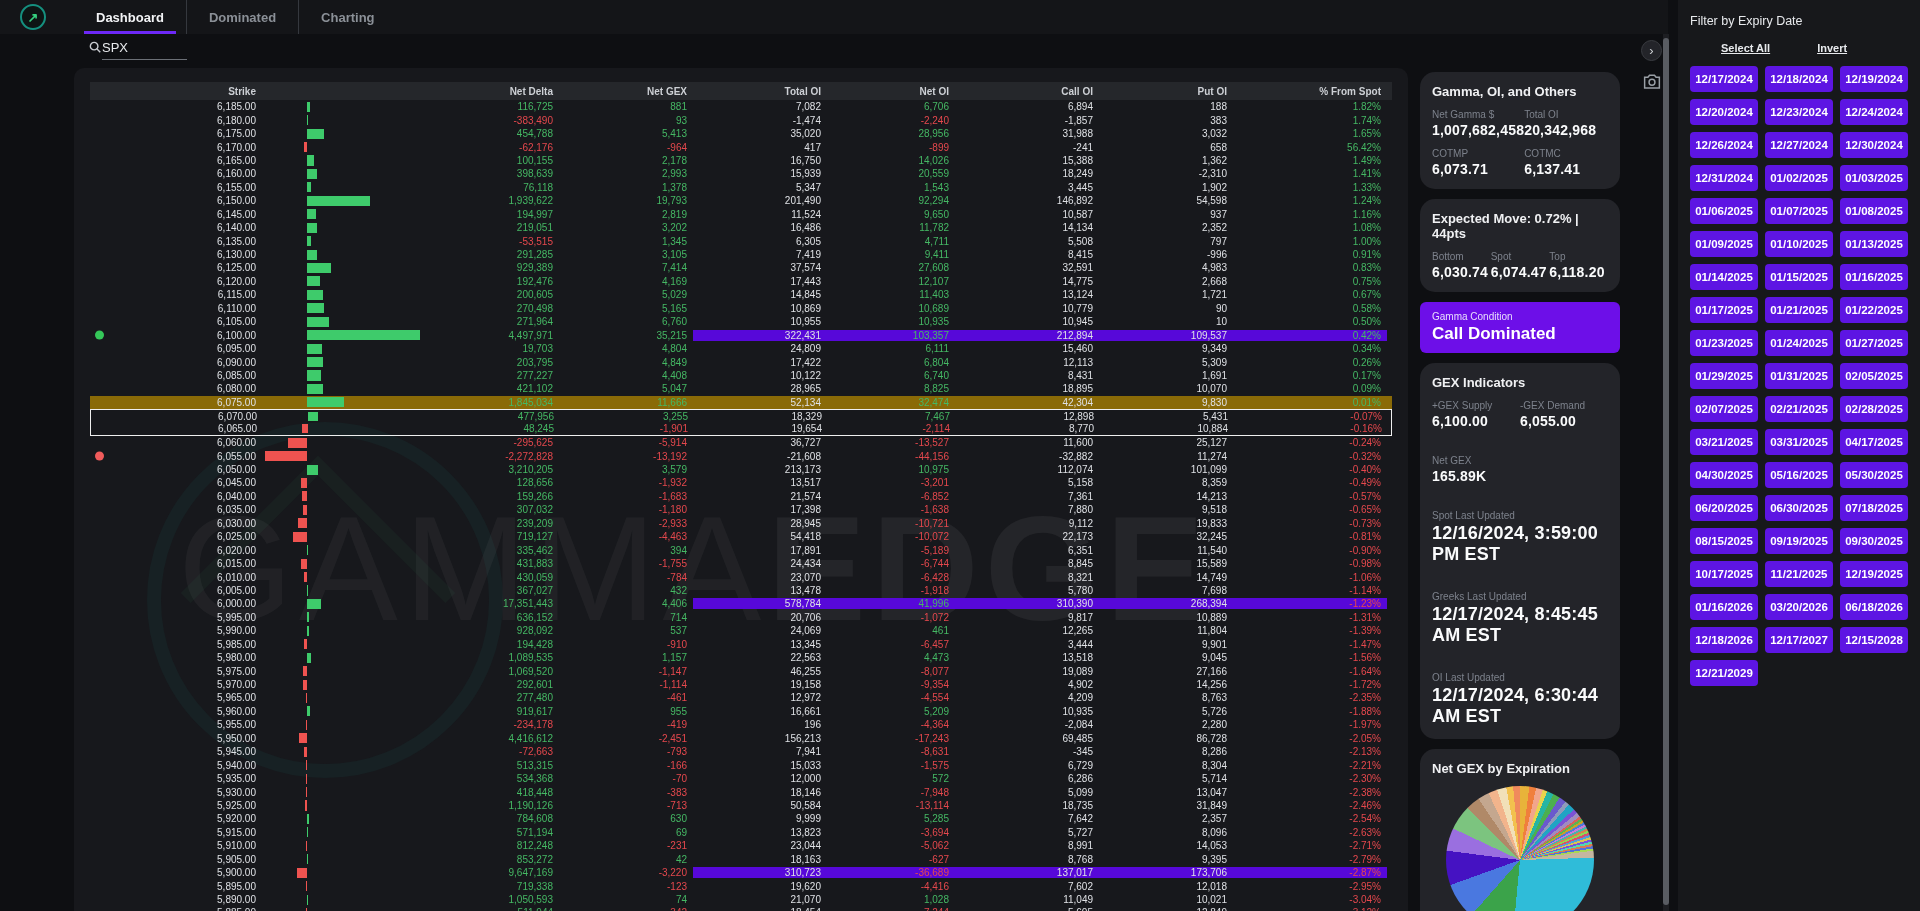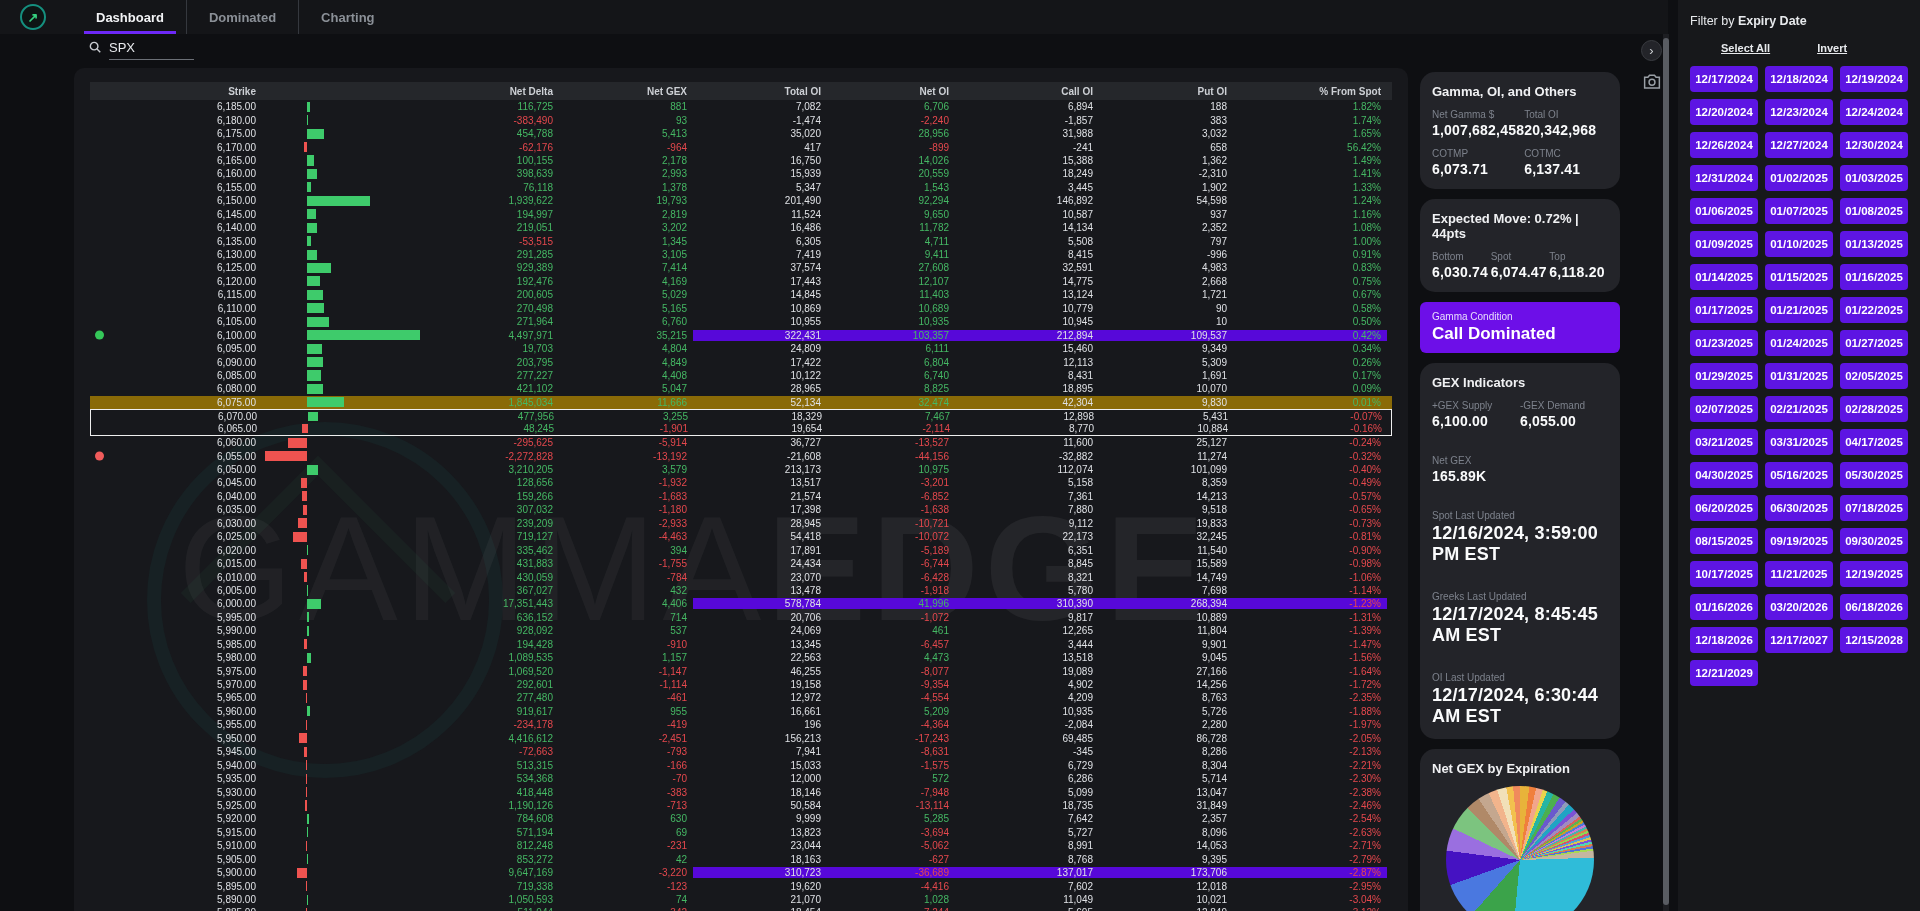--- a/index.html
+++ b/index.html
@@ -7,21 +7,21 @@
   
   .topbar{position:absolute;left:0;top:0;width:1668px;height:34px;background:#141518;display:flex;align-items:center;z-index:5;}
   .logo{width:26px;height:26px;border-radius:50%;margin-left:20px;border:2px solid #15907f;display:flex;align-items:center;justify-content:center;background:#0d1514;}
   .logo span{color:#35d07f;font-size:13px;font-weight:bold;line-height:1;}
   .tabs{display:flex;height:100%;margin-left:28px;align-items:center;}
   .tab{padding:0 22px;font-size:13px;font-weight:bold;color:#8b9097;height:100%;display:flex;align-items:center;position:relative;cursor:pointer;}
   .tab+.tab{border-left:1px solid #35383e;}
   .tab.active{color:#f2f3f5;}
   .tab.active:after{content:"";position:absolute;left:10px;right:10px;bottom:0;height:3px;background:#6d28f7;}
   
-  .search{position:absolute;left:88px;top:38px;display:flex;align-items:center;gap:7px;z-index:4;}
+  .search{position:absolute;left:88px;top:38px;display:flex;align-items:center;z-index:4;}
   .search svg{flex:0 0 auto;}
   .search input{background:transparent;border:none;outline:none;border-bottom:1px solid #6b6f76;color:#e8eaed;font-size:13px;width:85px;padding:2px 0 4px 0;font-family:"Liberation Sans",sans-serif;}
   
   .main{position:absolute;left:74px;top:68px;width:1334px;height:843px;background:#17181c;border-radius:10px 10px 0 0;overflow:hidden;padding:14px 16px 0 16px;}
   .wm{position:absolute;inset:0;overflow:hidden;pointer-events:none;}
   .wm .ring{position:absolute;left:73px;top:354px;width:356px;height:356px;border-radius:50%;border:14px solid rgba(32,160,148,0.07);}
   .wm .ring:after{content:"";position:absolute;left:60px;top:60px;width:180px;height:180px;border-left:14px solid rgba(70,200,120,0.05);border-top:14px solid rgba(70,200,120,0.05);transform:rotate(45deg);}
   .wm .wtxt{position:absolute;left:104px;top:416px;font-size:148px;letter-spacing:6px;color:rgba(255,255,255,0.045);white-space:nowrap;}
   .wm .wtxt b{color:rgba(255,255,255,0.06);}
   .trow{display:grid;grid-template-columns:172px 170px 127px 134px 134px 128px 144px 134px 154px;align-items:center;}
@@ -63,21 +63,21 @@
   .stack{display:flex;flex-direction:column;gap:26px;}
   
   .pie{width:148px;height:148px;border-radius:50%;margin:6px auto 14px auto;}
   .legend{display:flex;flex-direction:column;gap:6px;}
   .lrow{display:flex;align-items:center;font-size:12px;color:#9aa0a8;}
   .lrow .ldot{width:9px;height:9px;border-radius:50%;margin-right:7px;flex:0 0 auto;}
   .lrow .lpct{margin-left:auto;font-weight:bold;color:#ffffff;font-size:13px;}
   
   .filters{position:absolute;left:1678px;top:0;width:242px;height:911px;background:#17181b;padding:14px 12px;overflow:hidden;}
   .ftitle{font-size:12.5px;color:#e8eaed;margin-bottom:14px;}
-  .ftitle b{font-weight:bold;margin-top:27px;}
+  .ftitle b{font-weight:normal;margin-top:27px;}
   .flinks{display:flex;gap:16px;margin-bottom:12px;}
   .flink{font-size:11px;color:#e8eaed;text-decoration:underline;font-weight:bold;cursor:pointer;padding-left:31px;}
   .fgrid{display:grid;grid-template-columns:1fr 1fr 1fr;gap:7px;}
   .fbtn{background:#5d15e3;border-radius:4px;height:26px;display:flex;align-items:center;justify-content:center;color:#fff;font-size:11.5px;font-weight:bold;cursor:pointer;white-space:nowrap;}
 </style>
 </head>
 <body>
 
 <div class="topbar">
   <div class="logo">

